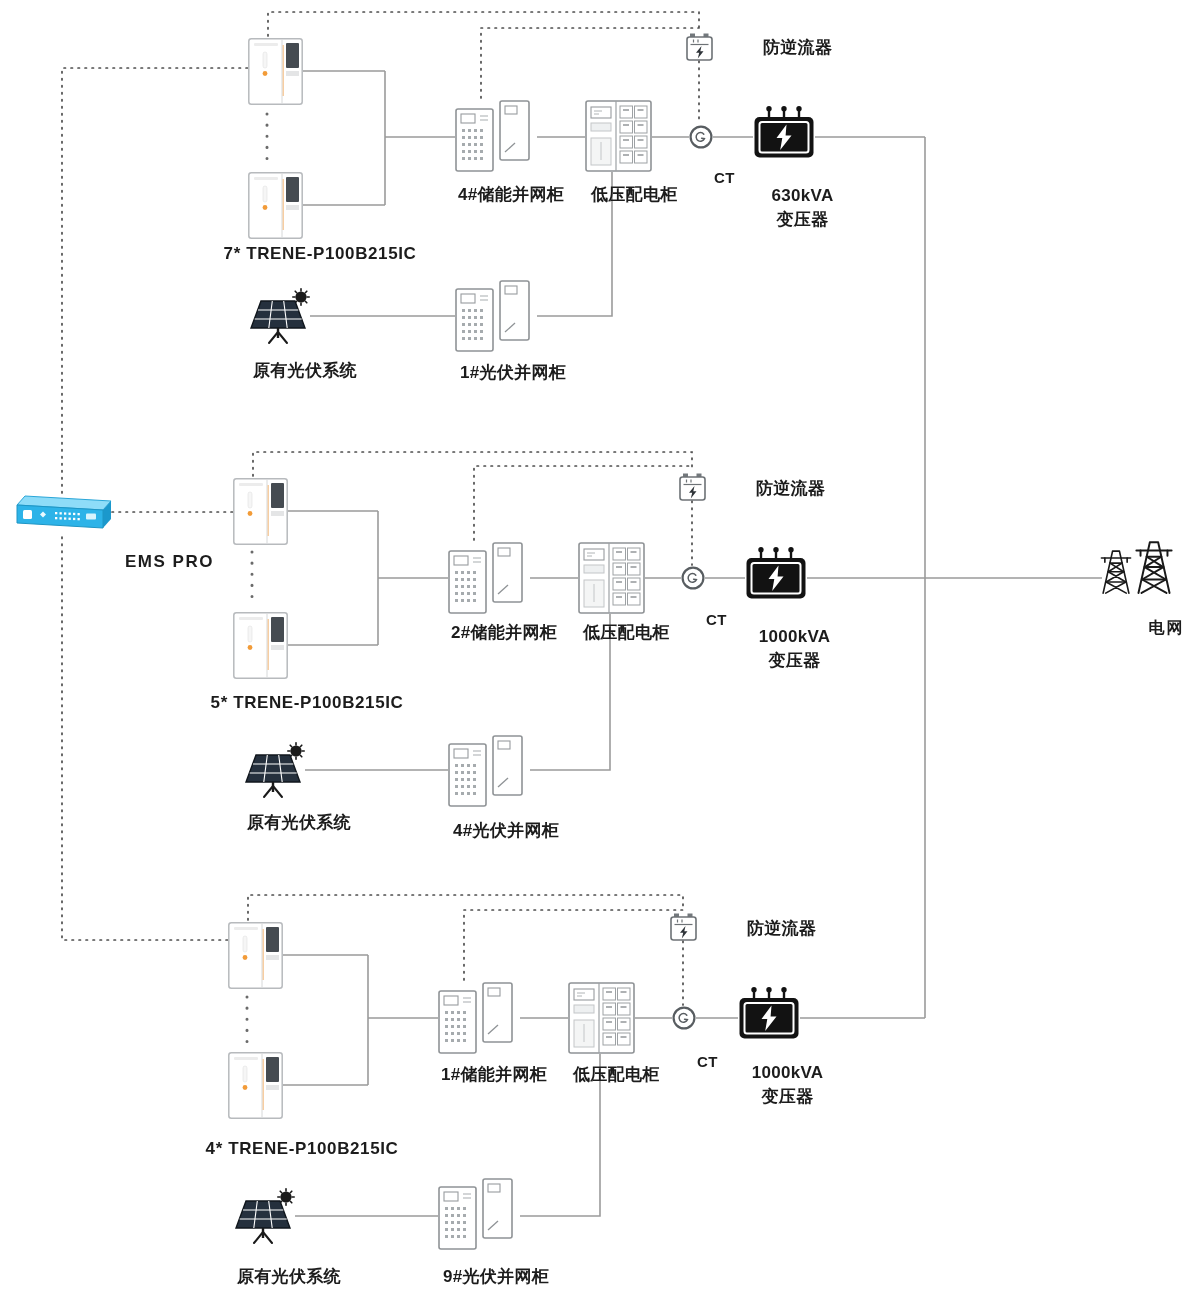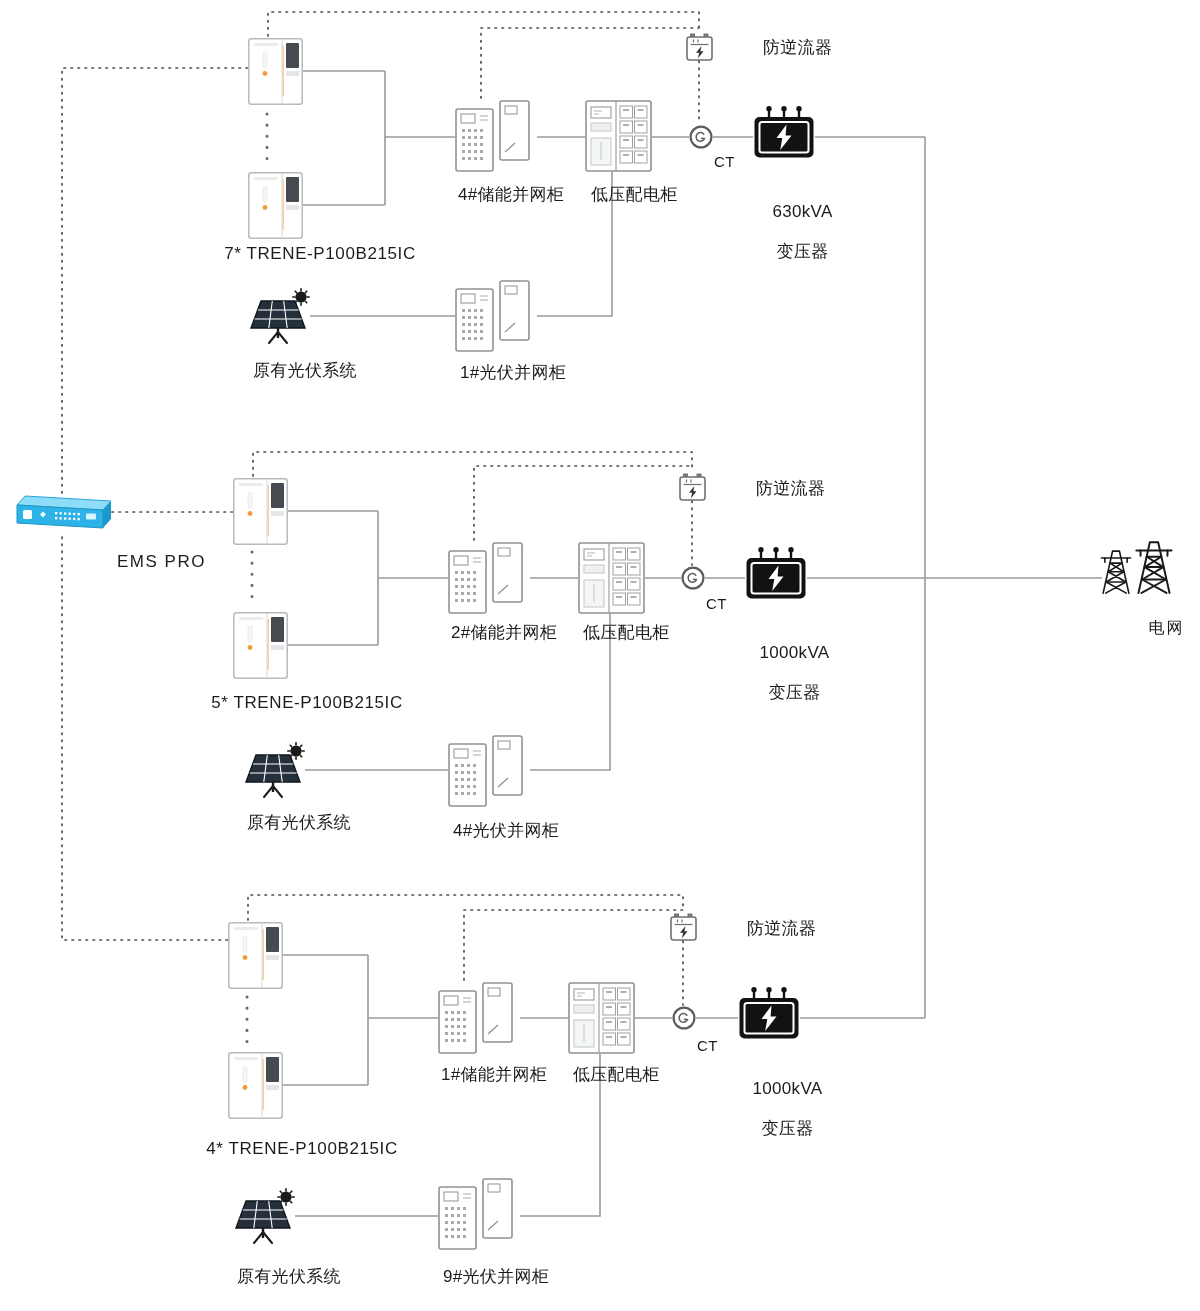--- a/index.html
+++ b/index.html
@@ -1,25 +1,25 @@
 <!DOCTYPE html>
 <html><head>
 <meta charset="utf-8">
 <style>
   * { margin:0; padding:0; box-sizing:border-box; }
   html,body { background:#ffffff; font-family:"Liberation Sans","DejaVu Sans",sans-serif; }
   .canvas { position:relative; width:1200px; height:1311px; background:#ffffff; overflow:hidden; }
   .canvas svg.art { position:absolute; left:0; top:0; }
-  .lbl { position:absolute; font-size:17px; font-weight:400; color:#1c1c1c; text-align:center;
+  .lbl { position:absolute; font-size:17px; font-weight:700; color:#1c1c1c; text-align:center;
          letter-spacing:.3px; line-height:1.3; white-space:nowrap;padding-left:35px; }
   .lbl.left { text-align:left; }
-  .lbl.small { font-size:15px; letter-spacing:.5px; }
+  .lbl.small { font-size:15px; letter-spacing:.5px;margin-top:16px; }
   .lbl.big { font-size:16px; letter-spacing:2px; }
   .lbl.wide { letter-spacing:.6px; }
-  .tx-label div { display:block; margin-top:18px; }
+  .tx-label div { display:block; margin-top:2px; }
 </style>
 </head>
 <body>
 
 <div class="canvas">
 
 <svg class="art" width="1200" height="1311" viewBox="0 0 1200 1311">
   <defs>
     <symbol id="sym-battery" viewBox="0 0 55 67">
       <rect x="0.8" y="0.8" width="53.4" height="65.4" rx="2.5" fill="#fff" stroke="#b7babd" stroke-width="1.5"></rect>
@@ -272,16 +272,16 @@
 <div class="lbl" style="left:406px;top:1064px;width:135px">1#储能并网柜</div>
 <div class="lbl" style="left:538px;top:1064px;width:120px">低压配电柜</div>
 <div class="lbl small" style="left:662px;top:1036px;width:44px">CT</div>
 <div class="lbl tx-label" style="left:708px;top:1060px;width:124px">
   <div>1000kVA</div>
   <div>变压器</div>
 </div>
 <div class="lbl" style="left:202px;top:1266px;width:128px">原有光伏系统</div>
 <div class="lbl" style="left:406px;top:1266px;width:145px">9#光伏并网柜</div>
 
-<div class="lbl left" style="left:82px;top:551px;width:130px;letter-spacing:1.5px">EMS PRO</div>
+<div class="lbl left" style="left:90px;top:551px;width:130px;letter-spacing:1.5px">EMS PRO</div>
 <div class="lbl big" style="left:1106px;top:618px;width:86px">电网</div>
 
 </div>
 
 </body></html>

